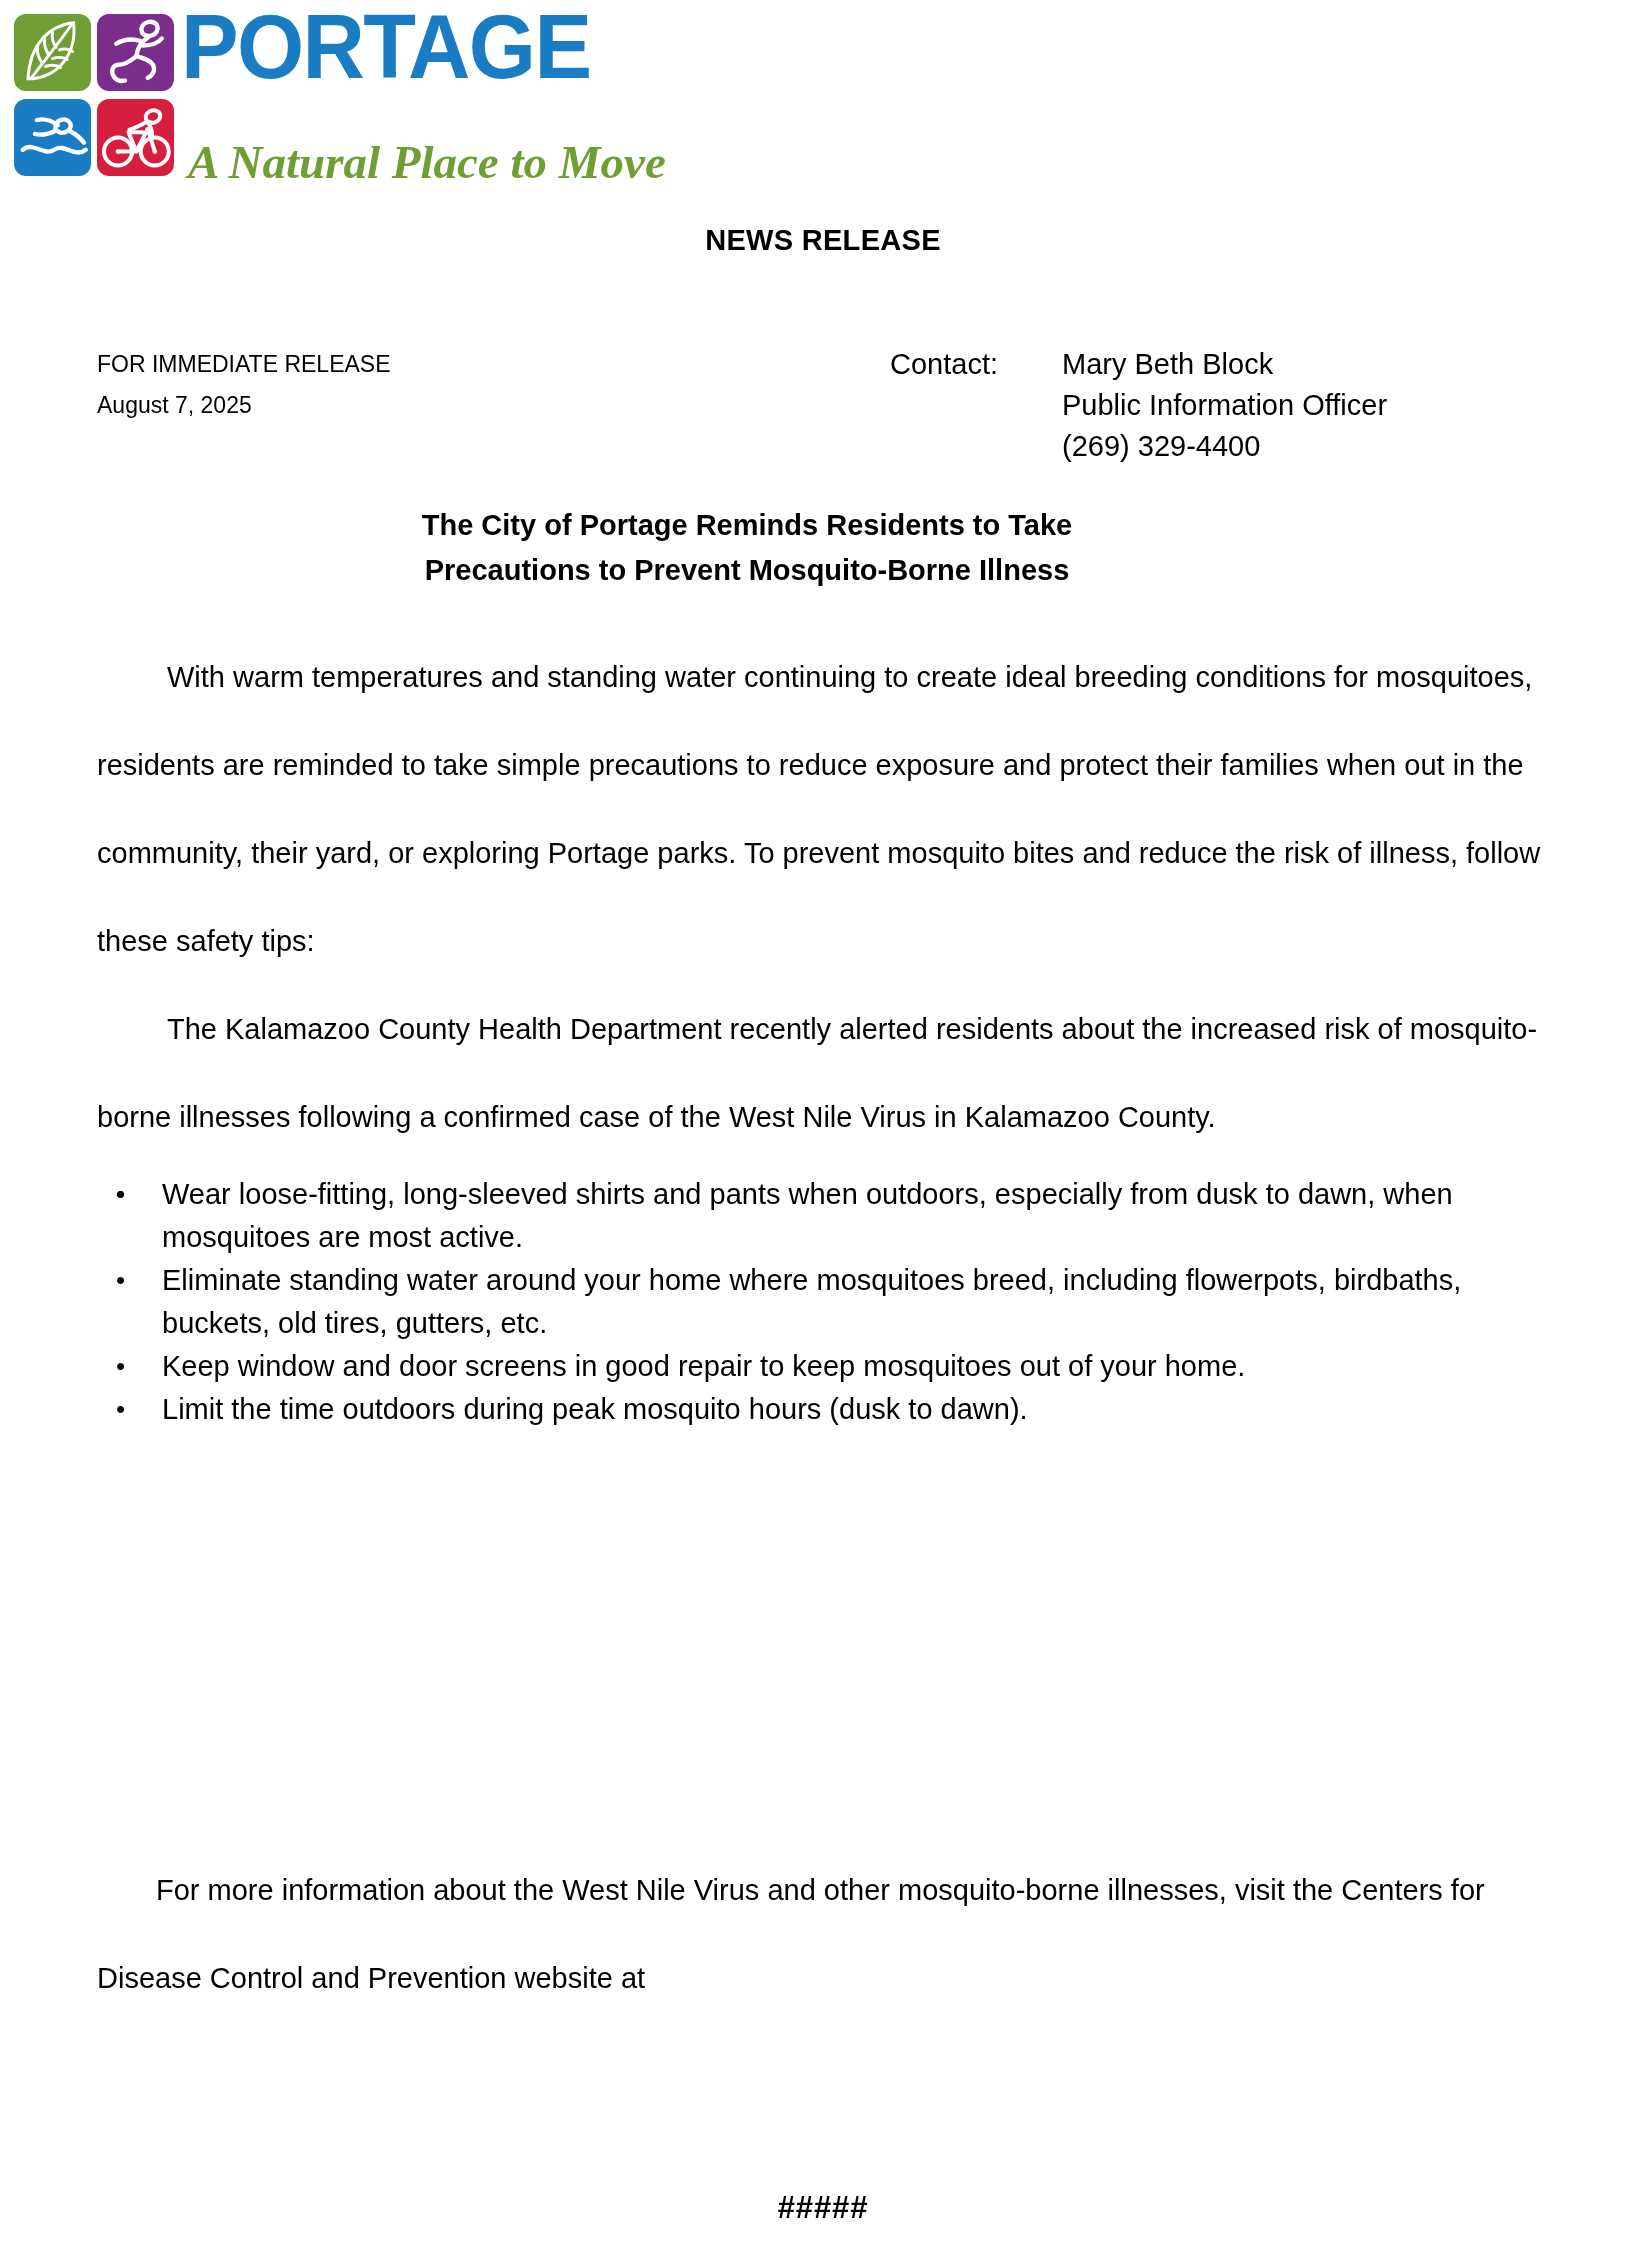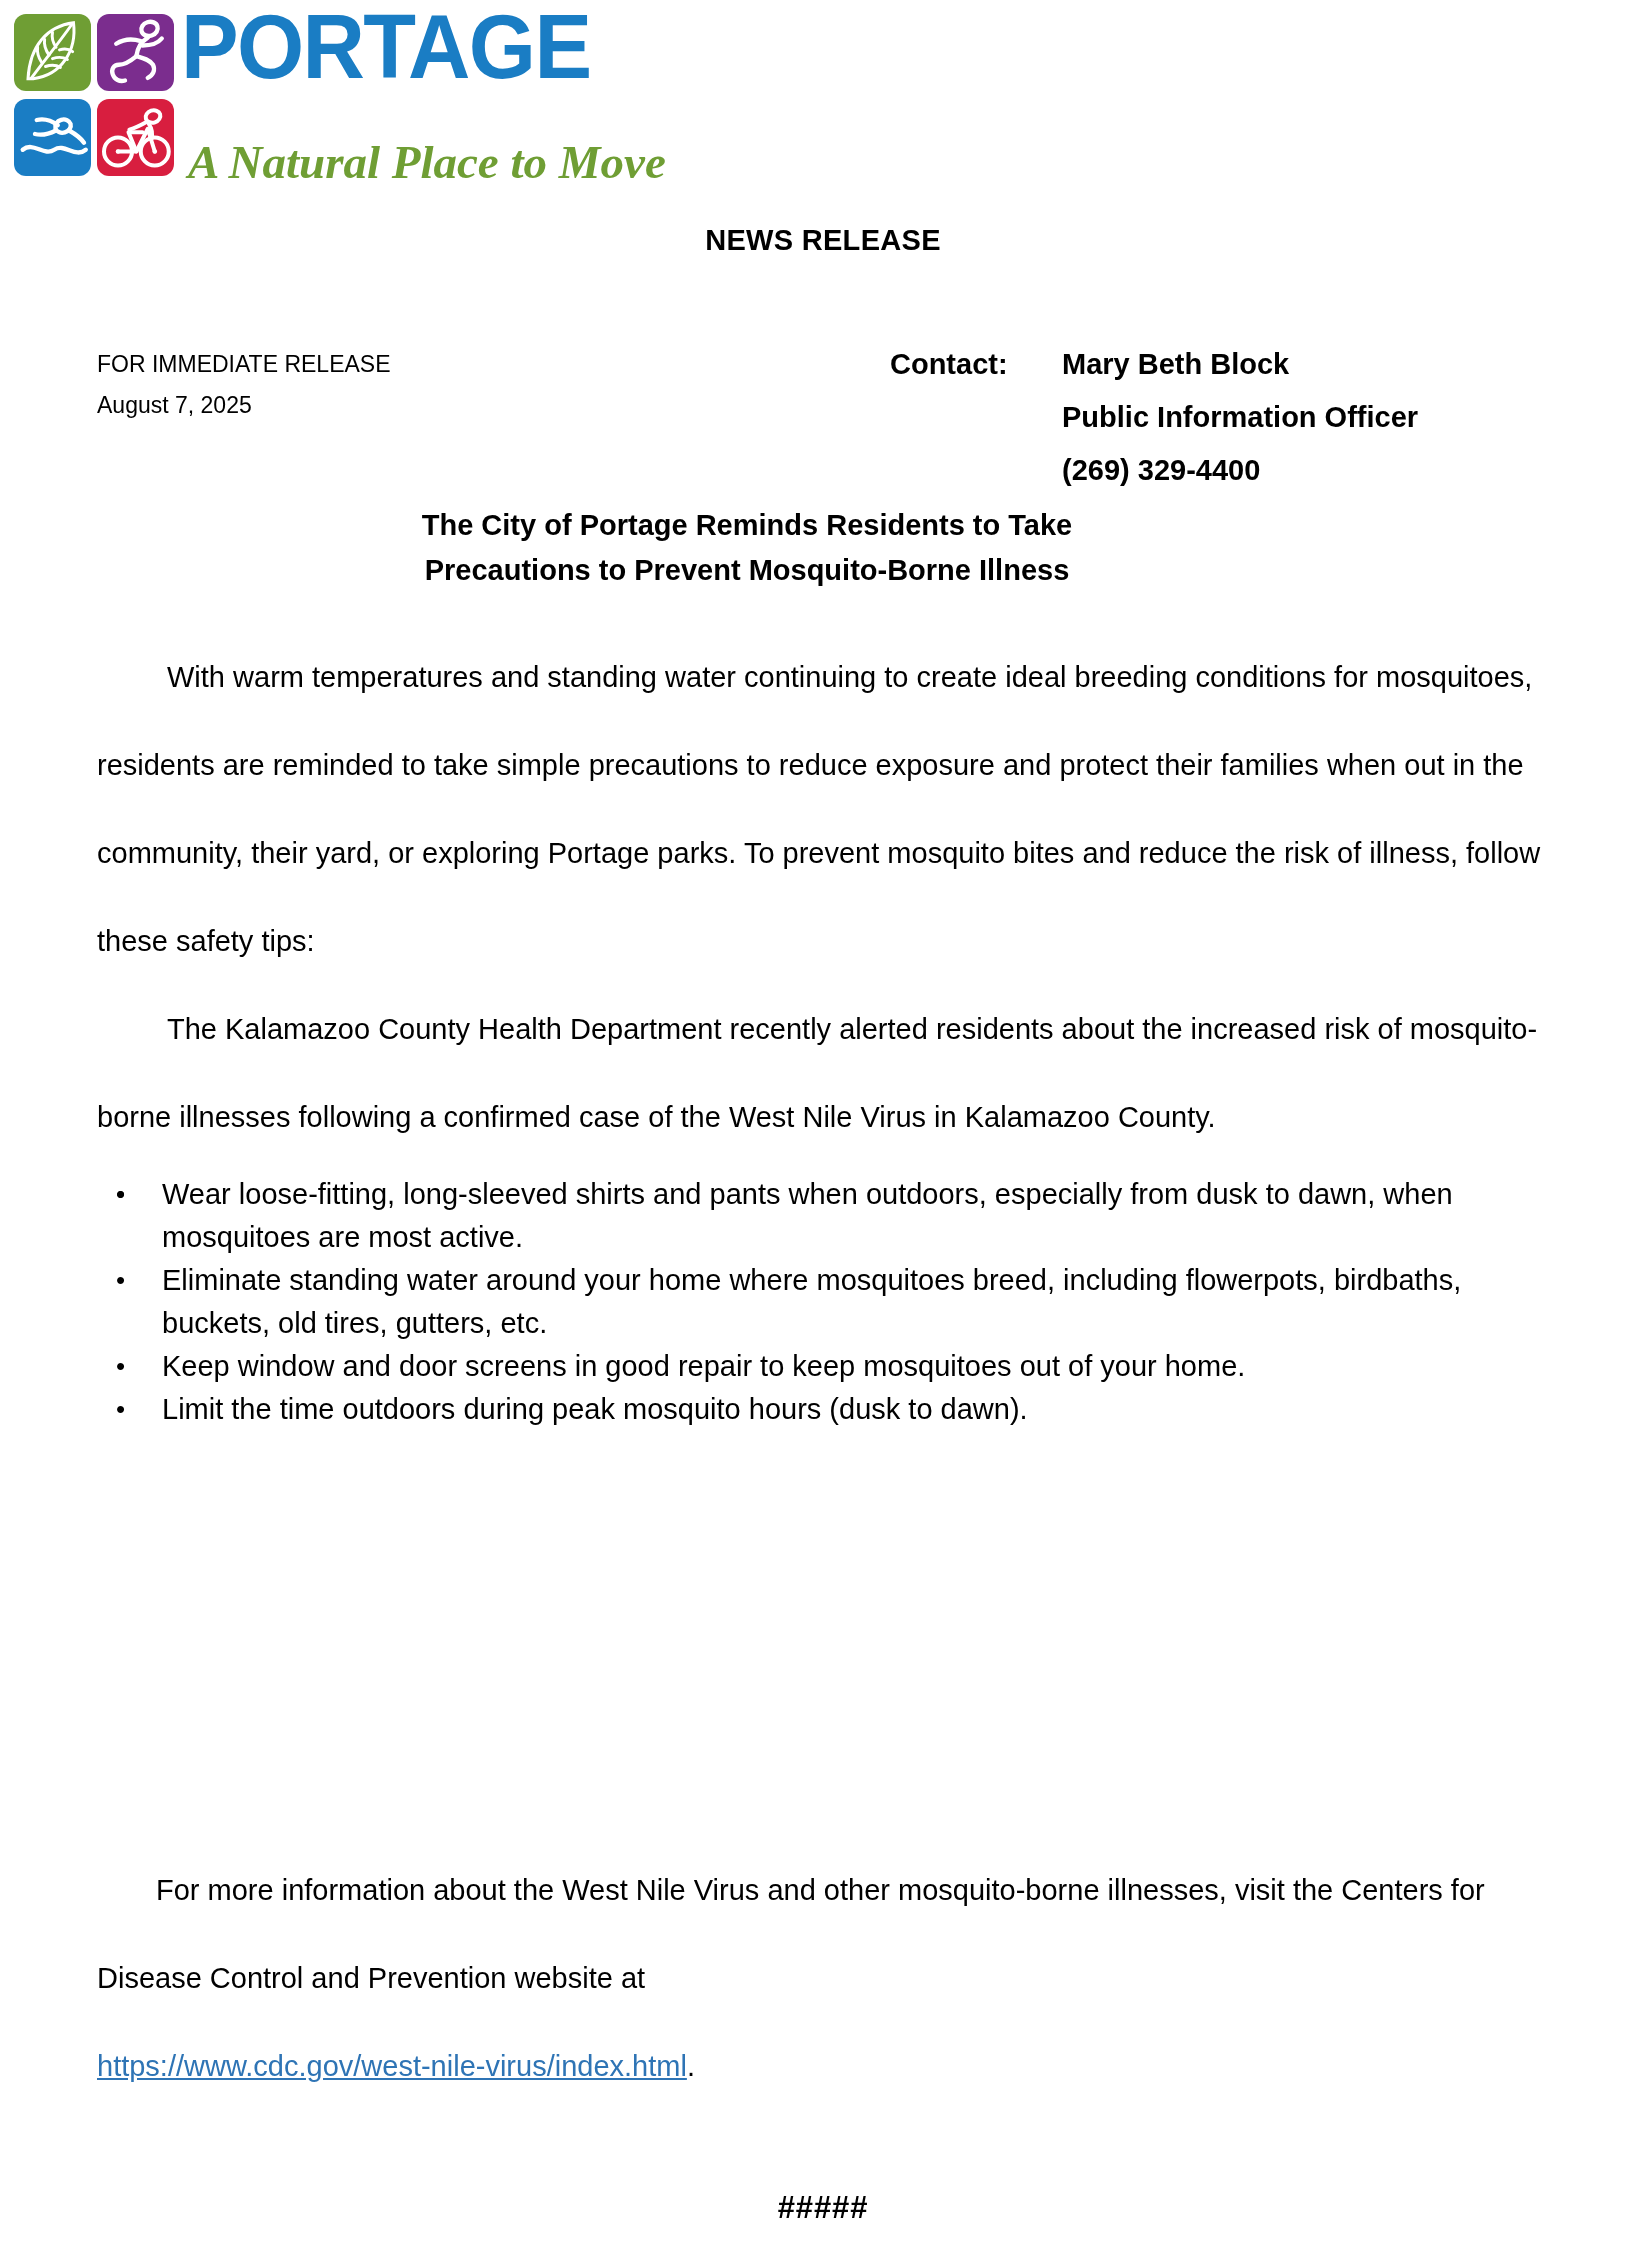--- a/index.html
+++ b/index.html
@@ -113,22 +113,21 @@
   .meta-right {
     position: absolute;
     left: 793px;
     top: 0;
     font-size: 29px;
     line-height: 41px;
   }
   .meta-right-grid {
     display: grid;
     grid-template-columns: 172px auto;
-    row-gap: 12px;
-    font-weight: bold;
+    row-gap: 0;
   }
   .meta-right-grid .lbl { white-space: nowrap; }
   .meta-right-grid .val { white-space: nowrap; }
 
   .subject-title {
     position: absolute;
     left: 0;
     top: 503px;
     width: 1494px;
     text-align: center;
@@ -318,21 +317,18 @@
         </li>
         <li>
           <span class="bullet">•</span>
           <span>Limit the time outdoors during peak mosquito hours (dusk to dawn).</span>
         </li>
       </ul>
     </div>
 
     <div class="final-area">
       <p class="para">For more information about the West Nile Virus and other mosquito-borne illnesses, visit the Centers for Disease Control and Prevention website at</p>
-      <div class="link-line">
-        <a class="cdc-link" href="#">https://www.cdc.gov/west-nile-virus/index.html</a><span class="link-period">.</span>
-      </div>
     </div>
 
     <div class="footer-hashes">#####</div>
   </div>
 </div>
 
 
 </body></html>

